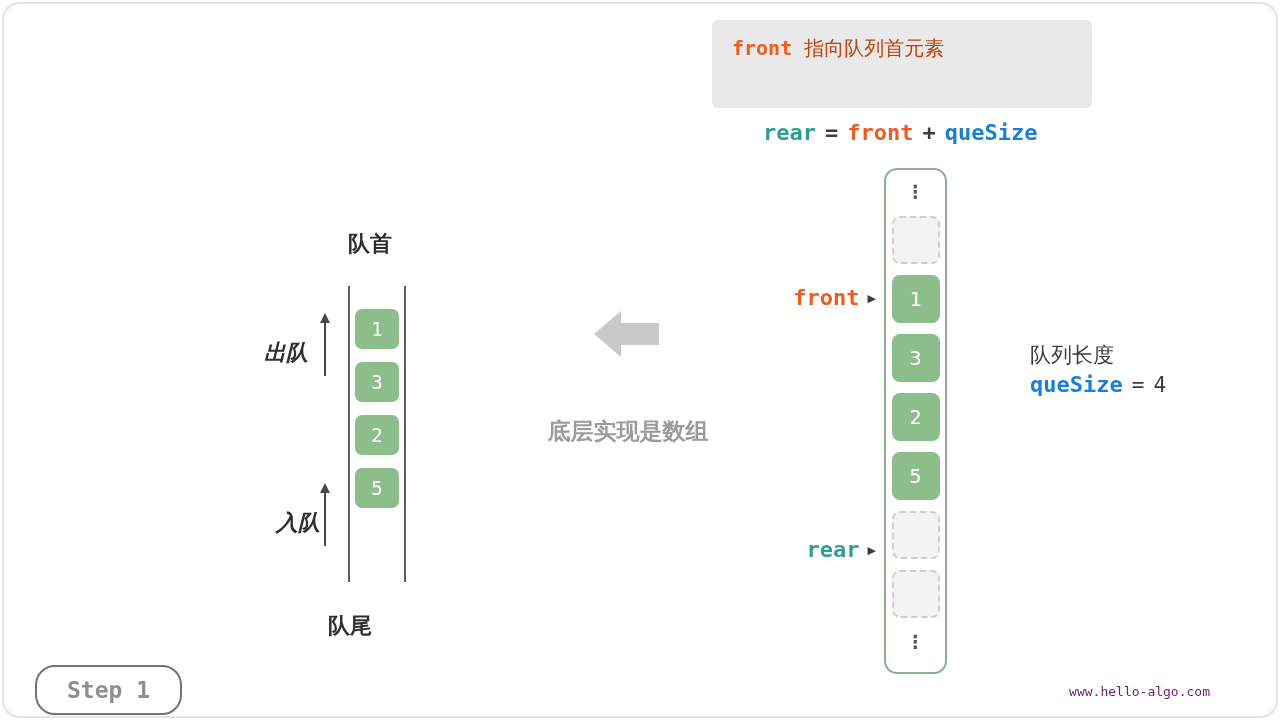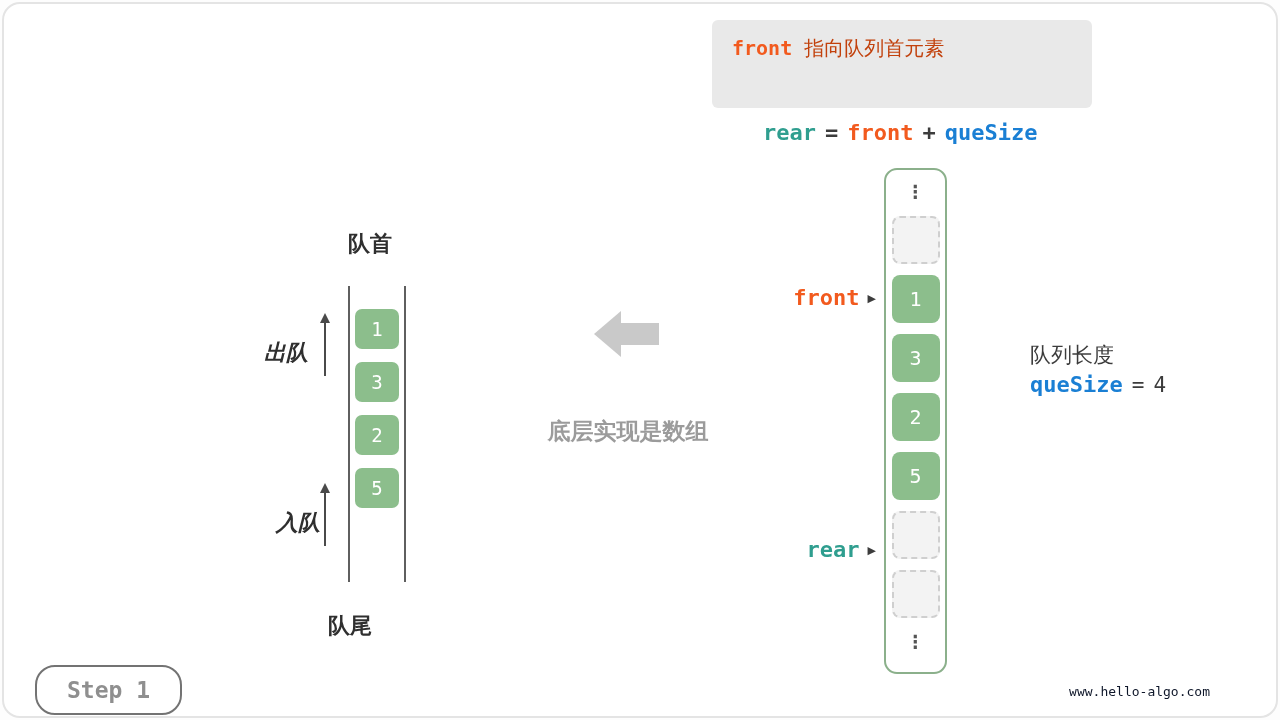--- a/index.html
+++ b/index.html
@@ -99,21 +99,21 @@
   }
 
   
   .step-badge{
     position:absolute;left:35px;top:642px;width:147px;height:50px;
     border:2px solid #737373;border-radius:20px;background:#fff;
     display:flex;align-items:center;justify-content:center;
     font-size:23px;font-weight:bold;color:#8f8f8f;margin-top:23px;
   }
 
-  .watermark{position:absolute;right:70px;top:684px;font-size:13px;color:#0f172a;}
+  .watermark{position:absolute;right:70px;top:684px;font-size:13px;color:#701a75;}
 </style>
 </head>
 <body>
 
 <div class="frame"></div>
 
 <div class="info-box">
   <div>
     <span class="kw front mono">front</span><span class="info-text">指向队列首元素</span>
   </div>

